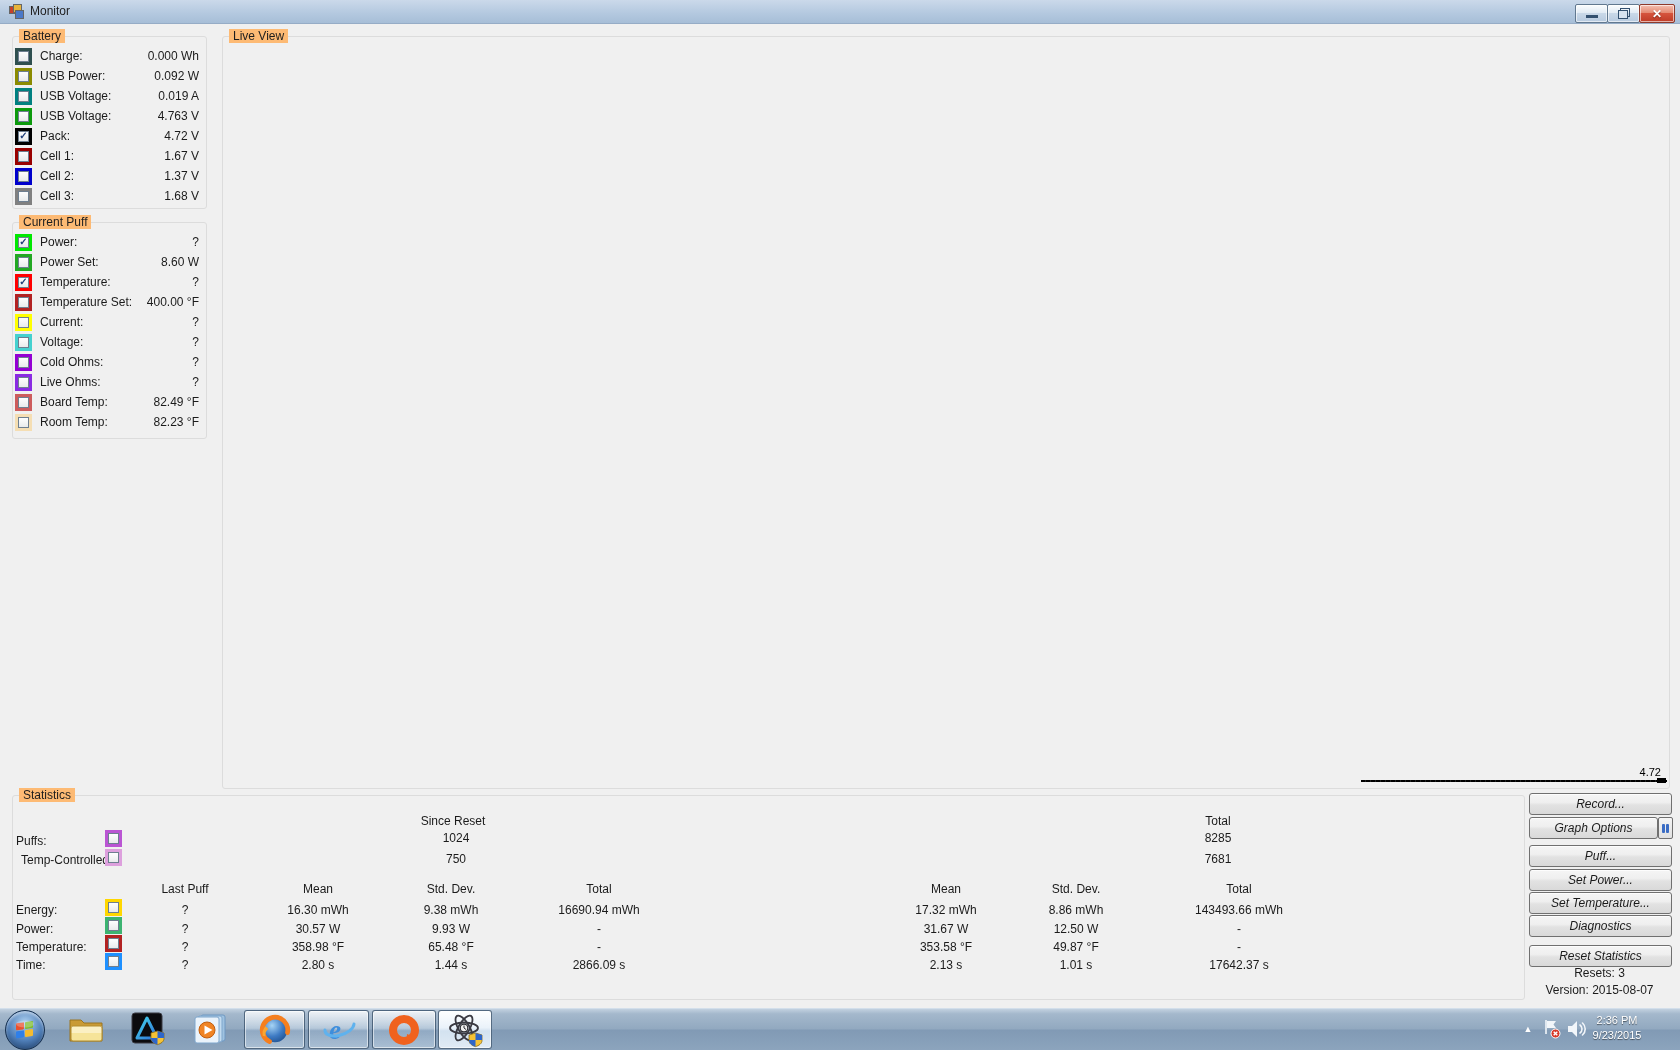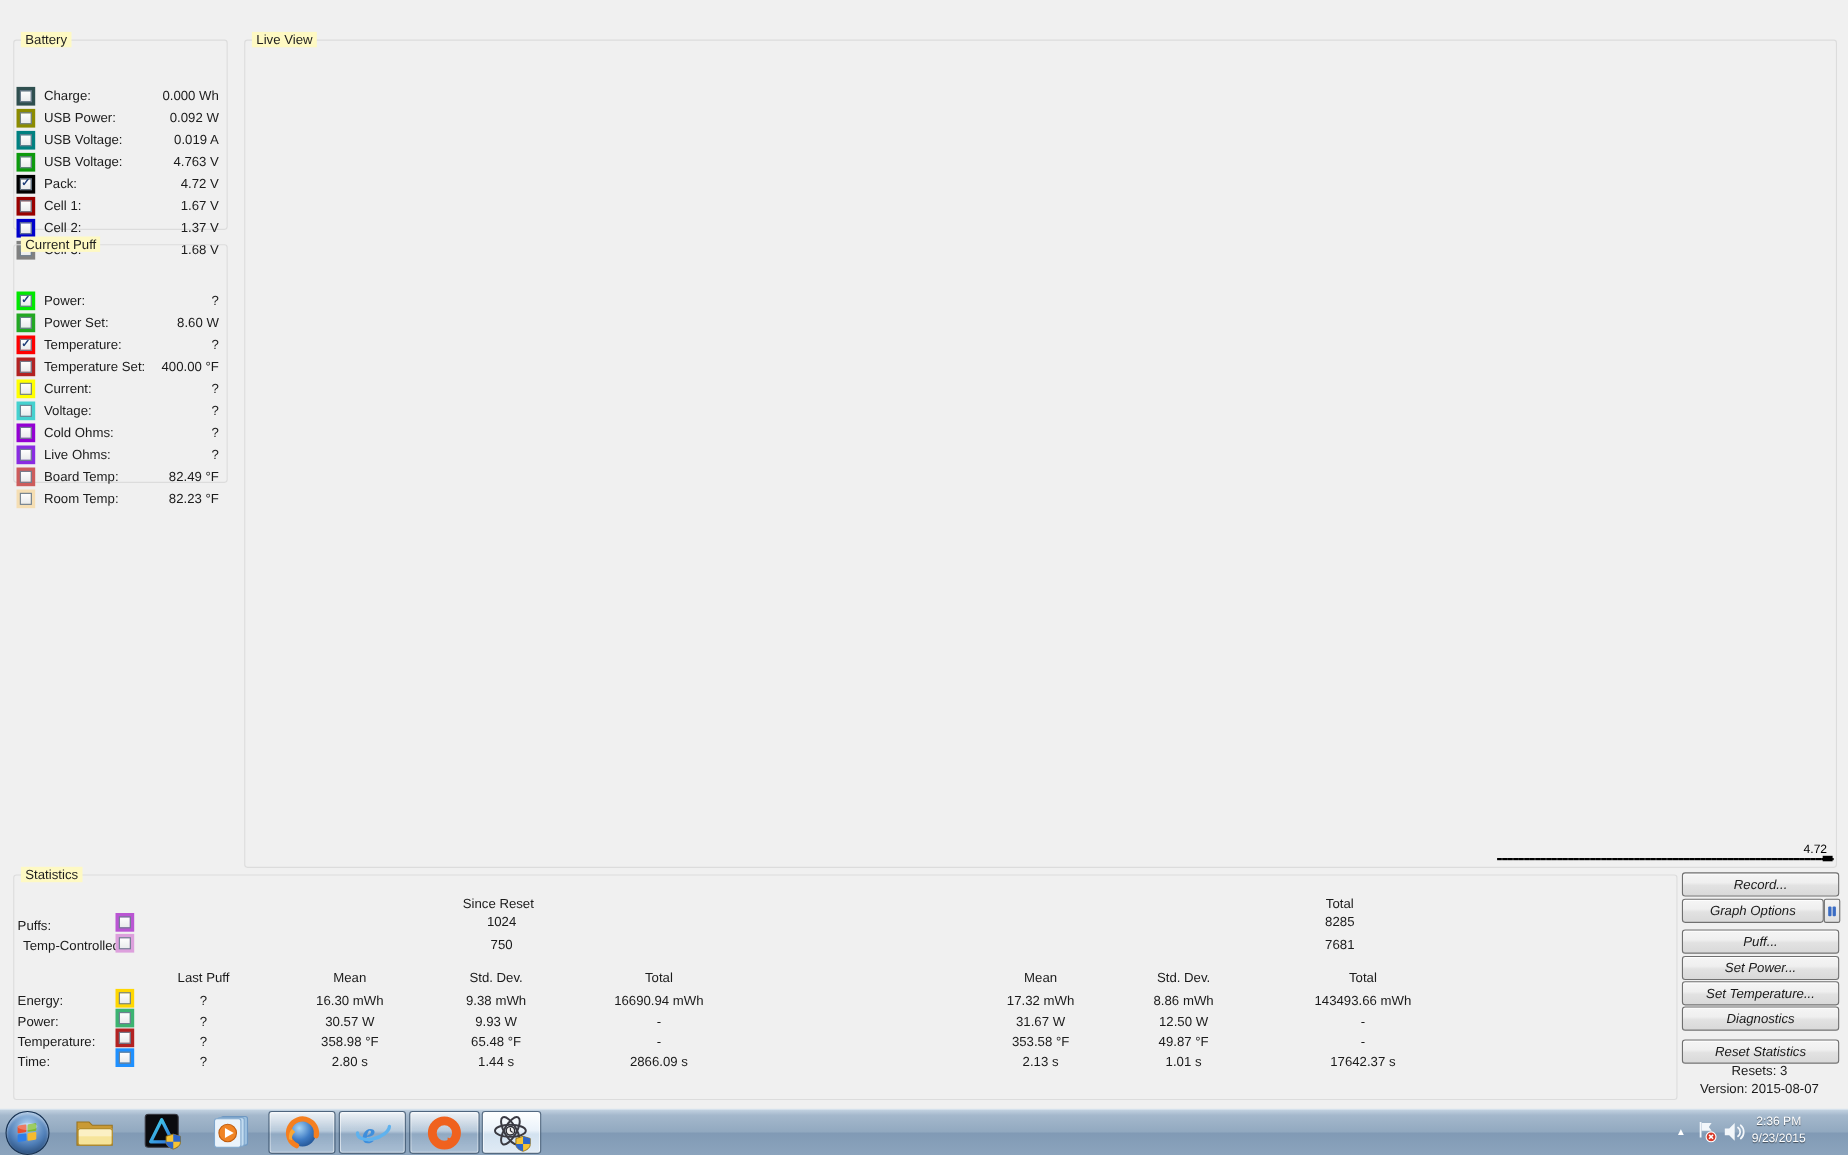--- a/index.html
+++ b/index.html
@@ -17,23 +17,23 @@
     display:flex;align-items:center;justify-content:center;box-shadow:inset 0 0 0 1px rgba(255,255,255,.6);}
   .wbtn.close{background:linear-gradient(#F3C0B2,#E58A72 45%,#D5533C 50%,#BE3B26);border-color:#8E3A2B;}
   .glyph-min{width:12px;height:3px;background:#33506F;margin-top:6px;}
   .glyph-x{color:#fff;font-weight:bold;font-size:12px;text-shadow:0 1px 1px rgba(90,20,10,.7);}
   .glyph-restore{position:relative;width:12px;height:11px;}
   .glyph-restore span{position:absolute;width:8px;height:7px;border:1px solid #33506F;background:transparent;}
   .glyph-restore span:nth-child(1){right:0;top:0;}
   .glyph-restore span:nth-child(2){left:0;bottom:0;background:#D7E3F0;}
   
   .gbox{position:absolute;border:1px solid #DCDCDC;border-radius:3px;}
-  .legend{position:absolute;top:-8px;left:6px;background:#fef9c3;padding:0 4px;color:#1e1e1e;white-space:nowrap;}
-  
-  .lrows{position:absolute;left:0;right:0;top:9px;margin-top:31px;}
+  .legend{position:absolute;top:-8px;left:6px;background:#fdba74;padding:0 4px;color:#1e1e1e;white-space:nowrap;}
+  
+  .lrows{position:absolute;left:0;right:0;top:9px;}
   .lrow{display:flex;align-items:center;height:20px;padding:0 7px 0 2px;}
   .swatch{width:17px;height:17px;display:inline-flex;align-items:center;justify-content:center;flex:none;}
   .cb{width:11px;height:11px;box-sizing:border-box;border:1px solid #6E7F90;
     background:linear-gradient(#FEFEFE,#E9EBEC);display:flex;align-items:center;justify-content:center;}
   .swatch.checked .cb::after{content:"✓";font-size:10px;font-weight:bold;color:#1F3E78;line-height:1;margin-top:-1px;}
   .glabel{margin-left:8px;white-space:nowrap;}
   .gvalue{margin-left:auto;text-align:right;white-space:nowrap;}
   
   .trace{position:absolute;height:2px;background:repeating-linear-gradient(90deg,#000 0 4px,#222 4px 5px);}
   .trace-label{position:absolute;font-size:11px;color:#000;white-space:nowrap;}
@@ -68,20 +68,40 @@
   .tb-btn.active{background:linear-gradient(#FEFFFF,#EAF2FA 45%,#D3E2F0 54%,#E0EBF5);}
   .tray-ico{position:absolute;display:flex;align-items:center;justify-content:center;color:#fff;}
   .clock{position:absolute;left:1578px;top:1013px;width:78px;text-align:center;color:#fff;
     font-size:11px;line-height:15px;text-shadow:0 1px 1px rgba(0,0,0,.55);}
 </style>
 </head>
 <body>
 
 <div id="screen">
 
+  <div class="titlebar">
+    <div class="appicon">
+      <span class="sq" style="left:0;top:2px;width:6px;height:6px;background:#C8402A;"></span>
+      <span class="sq" style="left:4px;top:0;width:7px;height:7px;background:#E8B43C;"></span>
+      <span class="sq" style="left:6px;top:6px;width:7px;height:7px;background:#4A78C8;"></span>
+    </div>
+    <span class="ttl">Monitor</span>
+    <div class="wbtn" style="left:1575px;width:31px;">
+        <span class="glyph-min"></span>
+      </div>
+    <div class="wbtn" style="left:1607px;width:31px;">
+        <span class="glyph-restore">
+          <span></span>
+          <span></span>
+        </span>
+      </div>
+    <div class="wbtn close" style="left:1639px;width:34px;">
+        <span class="glyph-x">✕</span>
+      </div>
+  </div>
 
   <div class="gbox" style="left:12px;top:36px;width:193px;height:171px;">
     <span class="legend">Battery</span>
     <div class="lrows">
       <div class="lrow">
         <span class="swatch" style="background-color: rgb(47, 79, 79);">
             <span class="cb"></span>
           </span>
         <span class="glabel">Charge:</span>
         <span class="gvalue">0.000 Wh</span>

